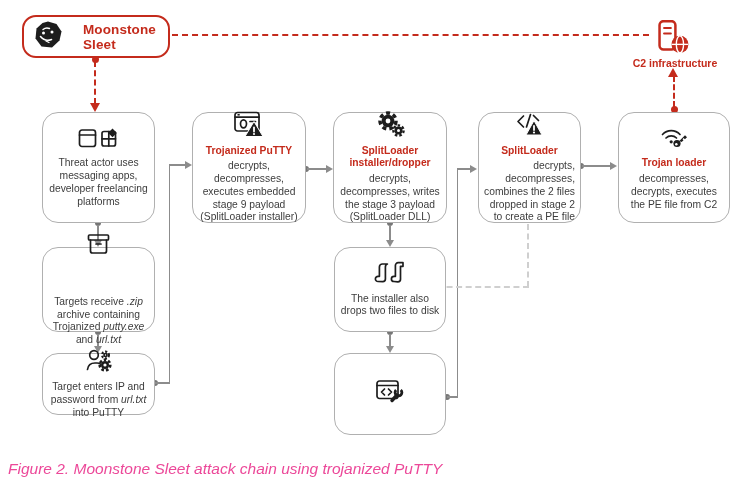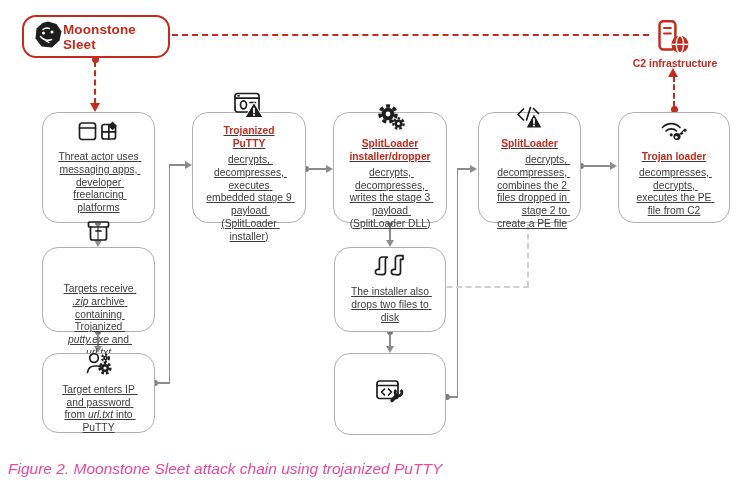--- a/index.html
+++ b/index.html
@@ -12,38 +12,38 @@
     --box-border:#b0b0b0;
     --icon-black:#1d1d1d;
     --text-dark:#3c3c3c;
   }
   #stage{position:relative;width:741px;height:494px;background:#fff;overflow:hidden;}
 
   
   .pill{
     position:absolute;left:22px;top:15px;width:148px;height:43px;
     border:2px solid var(--accent-red);border-radius:14px;background:#fff;
-    display:flex;align-items:center;gap:0;padding-left:9px;box-sizing:border-box;
+    display:flex;align-items:center;gap:20px;padding-left:9px;box-sizing:border-box;
   }
   .pill .label{color:var(--accent-red);font-weight:bold;font-size:13.5px;letter-spacing:.1px;}
 
   
   .c2-label{
     position:absolute;left:617px;top:57px;width:116px;text-align:center;
     color:var(--accent-red);font-weight:bold;font-size:10.5px;
   }
   .c2-icon{position:absolute;left:651px;top:20px;}
 
   
   .box{
     position:absolute;background:#fff;border:1px solid var(--box-border);
     border-radius:16px;box-sizing:border-box;
     display:flex;flex-direction:column;align-items:center;justify-content:center;
-    padding:4px 13px;gap:3px;text-align:center;
-    font-size:10.3px;line-height:1.24;color:var(--text-dark);text-decoration:underline;
+    padding:4px 5px;gap:3px;text-align:center;
+    font-size:10.3px;line-height:1.24;color:var(--text-dark);
   }
   .box .t{color:var(--accent-red);font-weight:bold;}
   .box .b span{white-space:pre-wrap;}
   .ic{flex:0 0 auto;}
 
   
   .hl,.vl{position:absolute;background:var(--connector-gray);}
   .hl{height:1.6px;} .vl{width:1.6px;}
   .hd{position:absolute;border-top:2px dashed var(--dashed-gray);}
   .vd{position:absolute;border-left:2px dashed var(--dashed-gray);}
@@ -160,21 +160,21 @@
     <span class="ic">
       <svg width="27" height="24" viewBox="0 0 26 24">
         <rect class="s" x="3" y="3" width="20" height="5" rx="1"></rect>
         <path class="s" d="M5 8 v11 a2 2 0 0 0 2 2 h12 a2 2 0 0 0 2 -2 V8"></path>
         <path class="s" d="M10.5 12 h5"></path>
       </svg>
     </span>
     <div class="b"><span>Targets receive </span><span style="font-style: italic;">.zip</span><span> archive containing Trojanized </span><span style="font-style: italic;">putty.exe</span><span> and </span><span style="font-style: italic;">url.txt</span></div>
   </div>
 
-  <div class="box" style="left:42px;top:353px;width:113px;height:80px;">
+  <div class="box" style="left:42px;top:353px;width:113px;height:62px;">
     <span class="ic">
       <svg width="28" height="26" viewBox="0 0 28 26">
         <circle class="s" cx="9" cy="7" r="4.3"></circle>
         <path class="s" d="M2.5 21.5 q0.8 -6.5 7.5 -6.5 h2 q2.3 0 3.6 1.2"></path>
         <circle cx="20.5" cy="7" r="3.4" fill="none" stroke="#1d1d1d" stroke-width="2.2" stroke-dasharray="2.1 1.7"></circle>
         <circle class="s" cx="20.5" cy="7" r="1.5"></circle>
         <circle cx="20" cy="17" r="5.3" fill="none" stroke="#1d1d1d" stroke-width="2.6" stroke-dasharray="2.6 2"></circle>
         <circle class="f" cx="20" cy="17" r="4"></circle>
         <circle cx="20" cy="17" r="1.6" fill="#fff"></circle>
       </svg>

